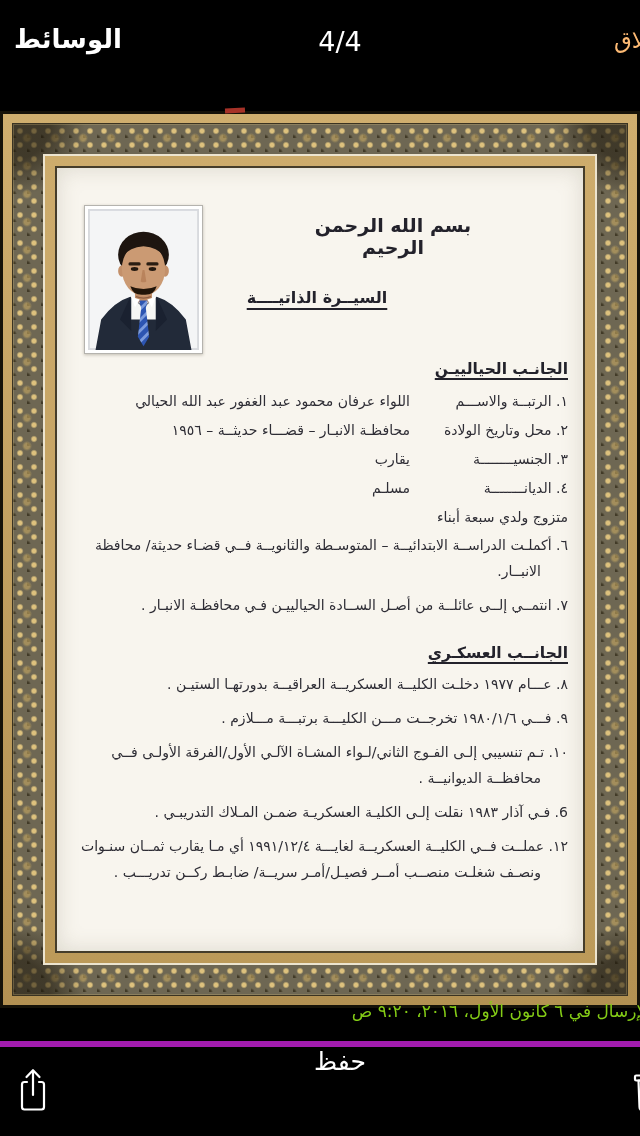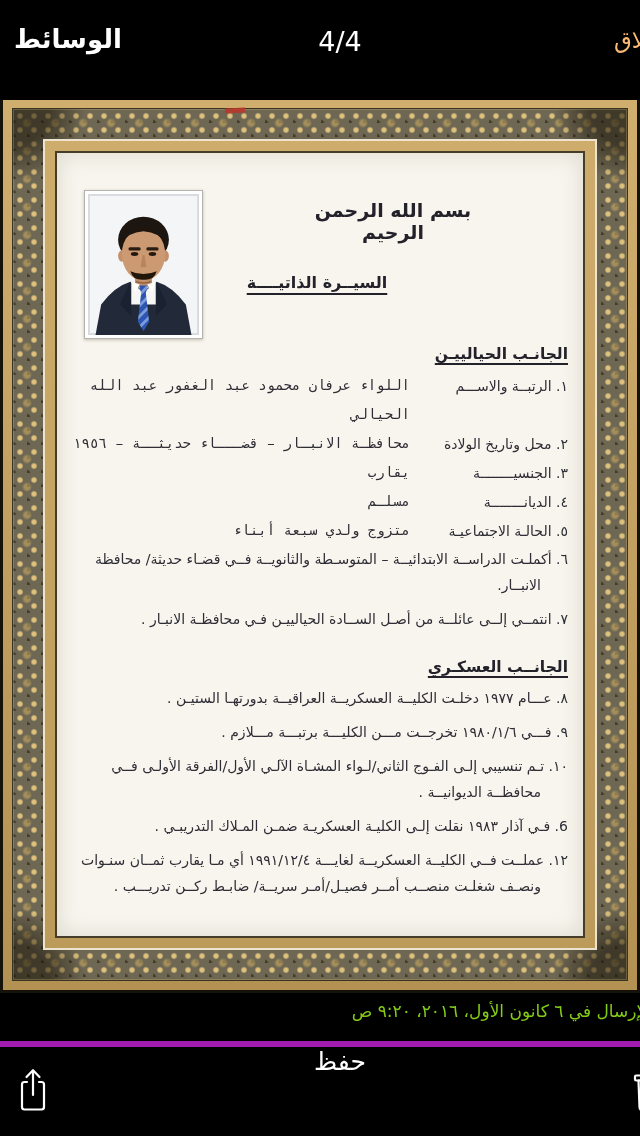--- a/index.html
+++ b/index.html
@@ -6,21 +6,21 @@
   .screen{position:relative;width:640px;height:1136px;background:#000;overflow:hidden;
           font-family:"DejaVu Sans",sans-serif;padding-left:40px;-webkit-font-smoothing:antialiased;}
 
   
   .topbar{position:absolute;top:0;left:0;right:0;height:100px;background:#000;z-index:6;}
   .topbar .media{position:absolute;left:14px;top:24px;color:#fff;font-size:26px;font-weight:bold;direction:rtl;}
   .topbar .pager{position:absolute;left:0;right:0;top:26px;text-align:center;color:#fff;font-size:27px;}
   .topbar .close{position:absolute;right:16px;top:27px;color:#fdba74;font-size:23px;direction:rtl;}
 
   
-  .doc{position:absolute;top:96px;left:0;width:640px;height:897px;background:#151209;padding:3px;box-sizing:border-box;z-index:1;}
+  .doc{position:absolute;top:111px;left:0;width:640px;height:897px;background:#151209;padding:3px;box-sizing:border-box;z-index:1;}
   .doc *{box-sizing:border-box;}
   .f-tan1{width:100%;height:100%;padding:9px;background:linear-gradient(#cfae6e,#b39152);}
   .f-orn{width:100%;height:100%;padding:30px;border:1px solid #3a3322;
      background-color:#6e6753;
      background-image:
        radial-gradient(circle at 0 0, rgba(26,20,8,.55) 0 36px, rgba(26,20,8,0) 72px),
        radial-gradient(circle at 100% 0, rgba(26,20,8,.55) 0 36px, rgba(26,20,8,0) 72px),
        radial-gradient(circle at 0 100%, rgba(26,20,8,.55) 0 36px, rgba(26,20,8,0) 72px),
        radial-gradient(circle at 100% 100%, rgba(26,20,8,.55) 0 36px, rgba(26,20,8,0) 72px),
        radial-gradient(circle at 7px 7px, rgba(233,203,130,.9) 1.8px, rgba(233,203,130,0) 3.6px),
@@ -46,21 +46,21 @@
   .doc-title{position:absolute;top:120px;left:160px;width:200px;text-align:center;
              font-size:16px;font-weight:bold;text-decoration:underline;text-underline-offset:5px;
              text-decoration-thickness:1.5px;color:#23222b;}
   .page-body{position:absolute;top:192px;right:15px;left:14px;bottom:8px;overflow:hidden;
              font-size:14px;}
   .sec-head{font-size:15.5px;font-weight:bold;text-decoration:underline;text-underline-offset:4px;
             text-decoration-thickness:1.5px;margin:0 0 9px 0;color:#23222b;}
   .sec-head.mil{margin-top:26px;}
   .field{display:flex;direction:rtl;line-height:29px;}
   .f-label{flex:0 0 158px;}
-  .f-value{flex:1;font-family:Liberation Mono, monospace;}
+  .f-value{flex:1;}
   .para{line-height:26px;margin:0 0 8px 0;padding-right:27px;text-indent:-27px;}
 
   
   .caption{position:absolute;top:1001px;right:3px;color:#84cc16;font-size:17px;direction:rtl;
            white-space:nowrap;z-index:5;}
 
   
   .toolbar{position:absolute;left:0;right:0;bottom:0;height:89px;background:#000;
            border-top:6px solid #a21caf;z-index:6;}
   .tb-btn{position:absolute;background:none;border:none;padding:0;cursor:pointer;}
@@ -152,21 +152,20 @@
                       </div>
                       <div class="field">
                         <span class="f-label">٣. الجنسيــــــــة</span>
                         <span class="f-value">يقارب</span>
                       </div>
                       <div class="field">
                         <span class="f-label">٤. الديانــــــــة</span>
                         <span class="f-value">مسلـم</span>
                       </div>
                       <div class="field">
-                        <span class="f-label">٥. الحالـة الاجتماعيـة</span>
                         <span class="f-value">متزوج ولدي سبعة أبناء</span>
                       </div>
                     </div>
                   <div id="social-paras">
                       <div class="para">٦. أكملـت الدراســة الابتدائيــة – المتوسـطة والثانويــة فــي قضـاء حديثة/ محافظة الانبــار.</div>
                       <div class="para">٧. انتمــي إلــى عائلــة من أصـل الســادة الحيالييـن فـي محافظـة الانبـار .</div>
                     </div>
                   <div class="sec-head mil">الجانــب العسكـري</div>
                   <div id="military-paras">
                       <div class="para">٨. عـــام ١٩٧٧ دخلـت الكليــة العسكريــة العراقيــة بدورتهـا الستيـن .</div>

